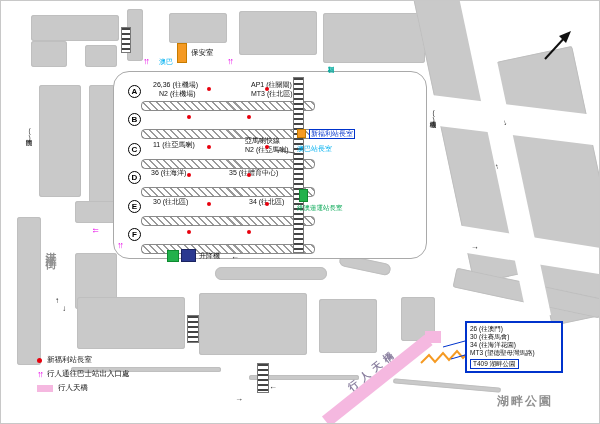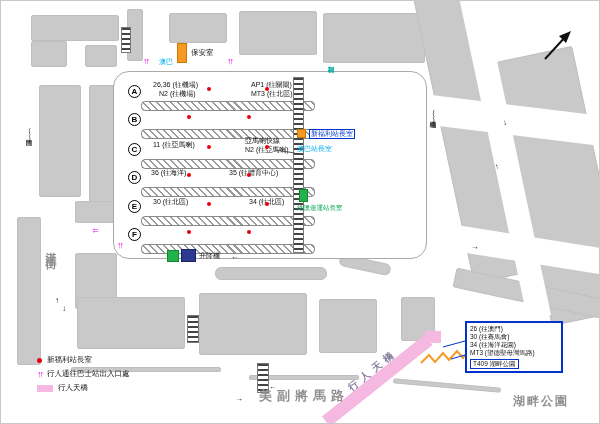--- a/index.html
+++ b/index.html
@@ -147,22 +147,21 @@
     <polygon points="36,8 24,13 31,20" fill="#111"></polygon>
   </svg>
 
   <svg style="left:416px;top:328px;" width="68" height="44" viewBox="0 0 68 44">
     <polyline points="4,34 12,26 18,33 26,24 32,31 40,22 46,29 54,20 60,27" fill="none" stroke="#f59a23" stroke-width="2"></polyline>
     <line x1="48" y1="12" x2="26" y2="18" stroke="#0033cc" stroke-width="1"></line>
     <line x1="48" y1="26" x2="34" y2="30" stroke="#0033cc" stroke-width="1"></line>
   </svg>
 
   <div class="street-label vert" style="left:42px;top:242px;font-size:11px;letter-spacing:3px;">湛江街</div>
-  <div class="street-label" style="left:258px;top:386px;font-size:13px;letter-spacing:5px;">美副將馬路</div>
-  <div class="street-label" style="left:512px;top:392px;font-size:12px;letter-spacing:2px;">湖畔公園</div>
+  <div class="street-label" style="left:496px;top:392px;font-size:12px;letter-spacing:2px;">湖畔公園</div>
   <div class="tinylabel vert" style="left:24px;top:126px;font-size:6.5px;color:#333;">(往澳門)</div>
   <div class="tinylabel vert" style="left:428px;top:108px;font-size:6.5px;color:#222;">(往機場)</div>
 
   <div class="traffic" style="left:54px;top:296px;">↑</div>
   <div class="traffic" style="left:61px;top:304px;">↓</div>
   <div class="traffic" style="left:230px;top:252px;">←</div>
   <div class="traffic" style="left:268px;top:382px;">←</div>
   <div class="traffic" style="left:234px;top:394px;">→</div>
   <div class="traffic" style="left:502px;top:118px;transform:rotate(-12deg);">↓</div>
   <div class="traffic" style="left:494px;top:162px;transform:rotate(-12deg);">↑</div>

